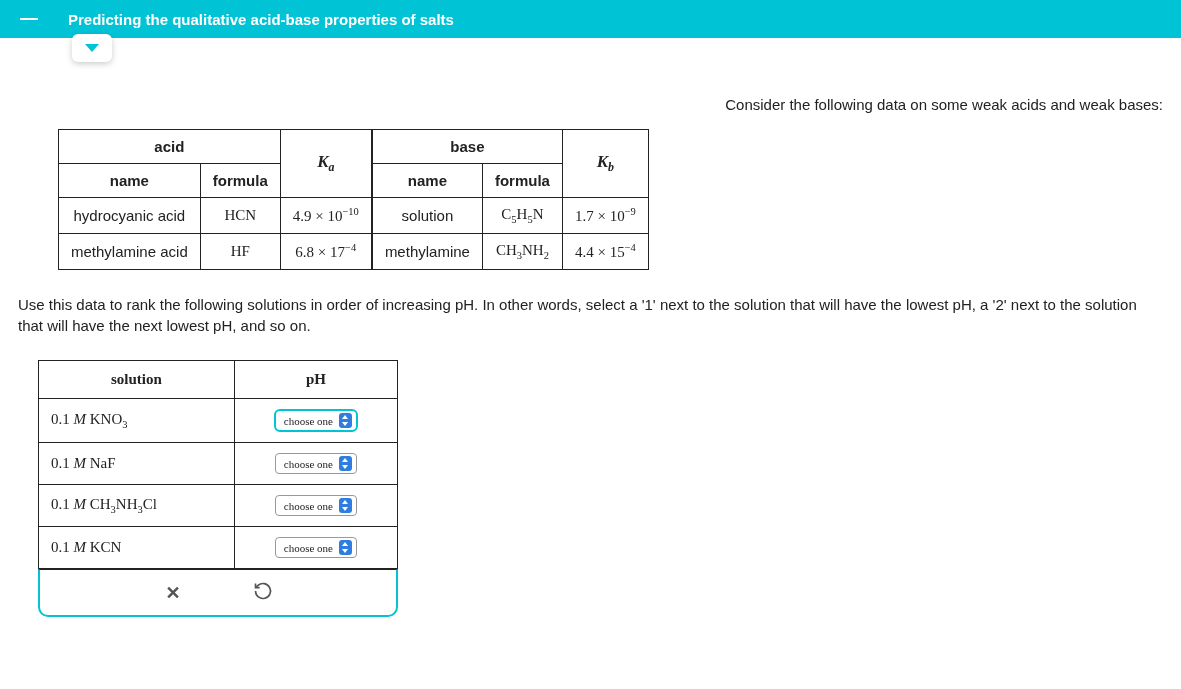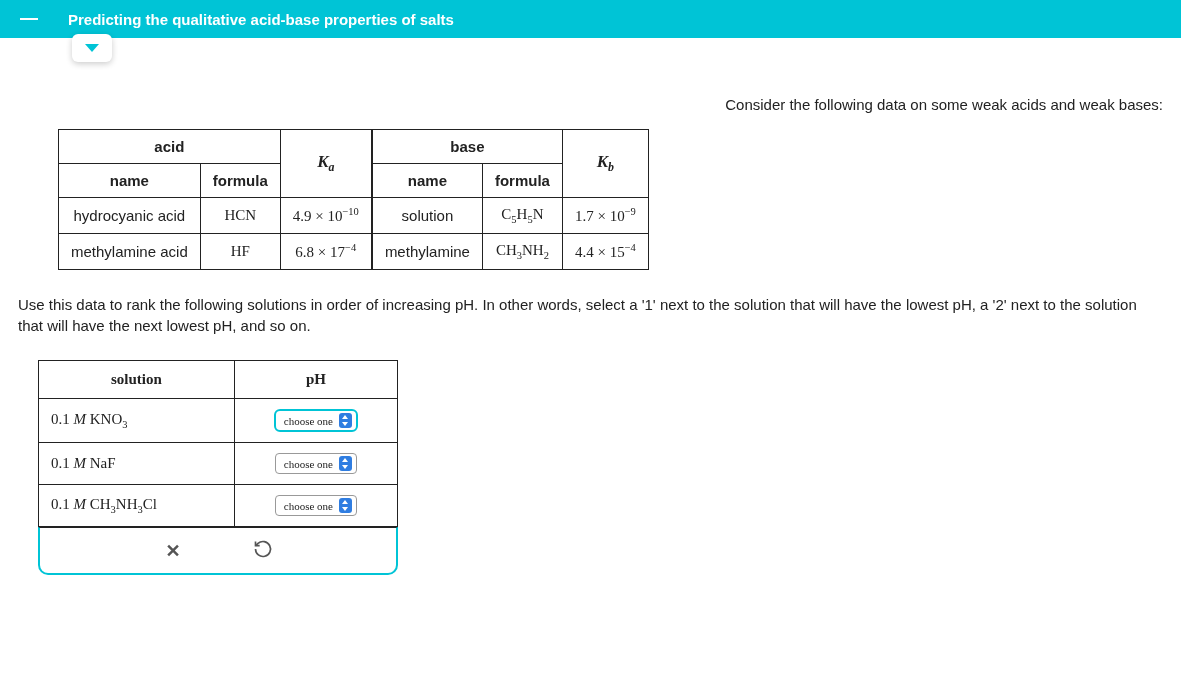--- a/index.html
+++ b/index.html
@@ -252,20 +252,29 @@
         <td class="sol"><span>0.1 </span><span class="italic">M</span><span> NaF</span></td>
         <td class="ph">
           <span class="choose">
             <span>choose one</span>
             <span class="updown"></span>
           </span>
         </td>
       </tr>
       <tr>
         <td class="sol"><span>0.1 </span><span class="italic">M</span><span> CH</span><sub>3</sub><span>NH</span><sub>3</sub><span>Cl</span></td>
+        <td class="ph">
+          <span class="choose">
+            <span>choose one</span>
+            <span class="updown"></span>
+          </span>
+        </td>
+      </tr>
+      <tr>
+        <td class="sol"><span>0.1 </span><span class="italic">M</span><span> KCN</span></td>
         <td class="ph">
           <span class="choose">
             <span>choose one</span>
             <span class="updown"></span>
           </span>
         </td>
       </tr>
     </tbody>
       </table>
     <div class="controls">

